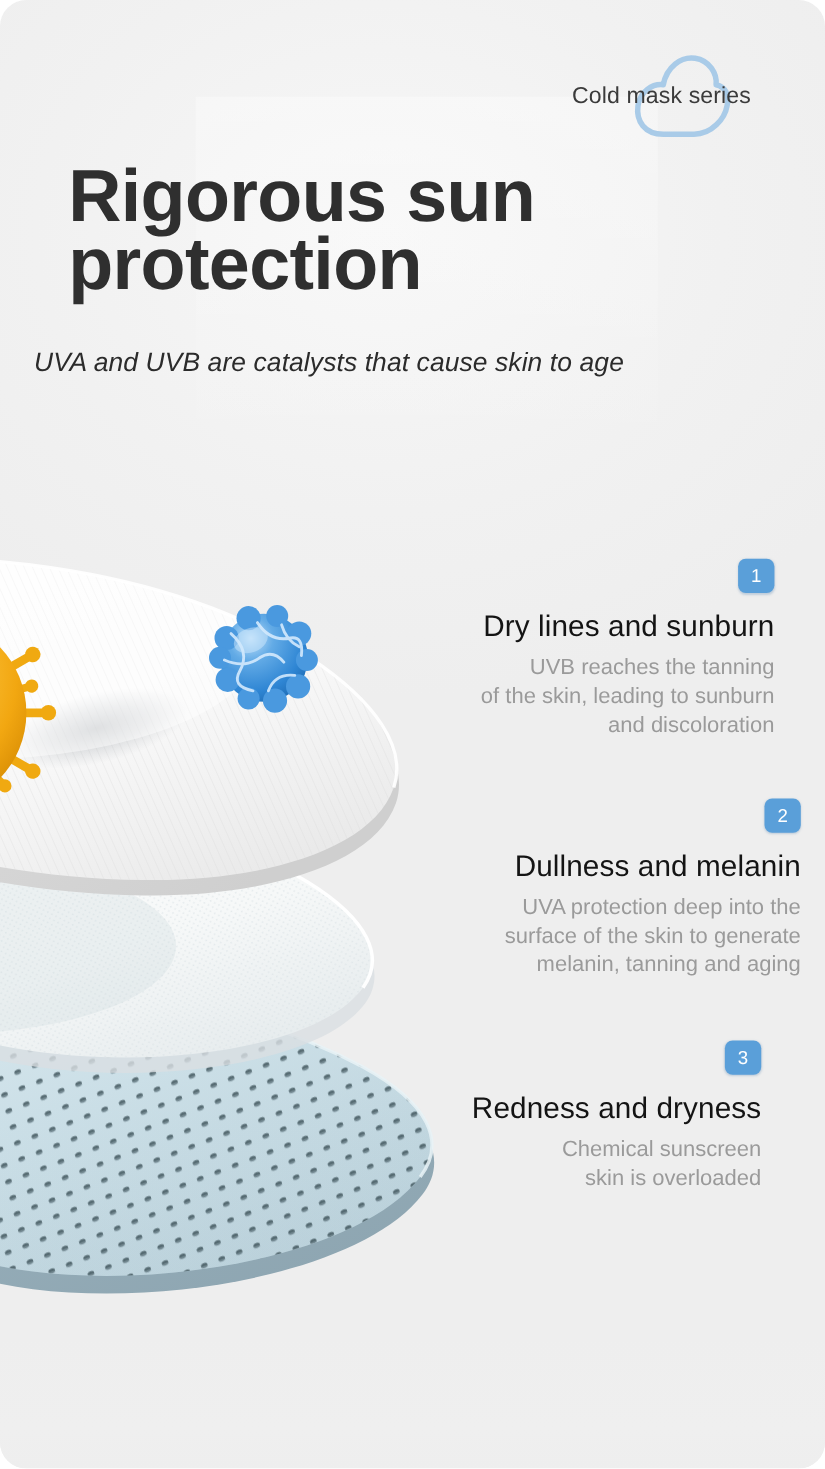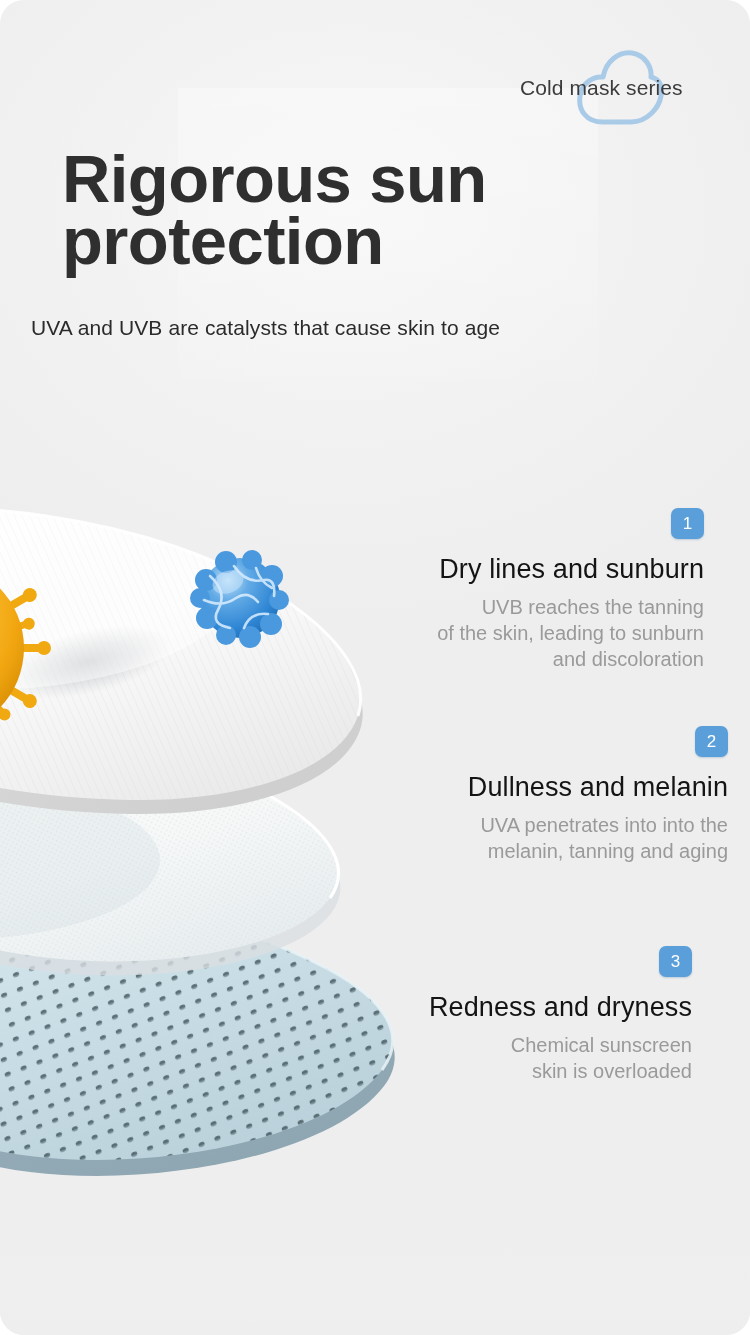--- a/index.html
+++ b/index.html
@@ -72,24 +72,25 @@
     color: #2f2f2f;
     letter-spacing: -0.6px;
     margin-left: 32px;
   }
   .headline .line { display: block; }
 
   .subhead {
     position: absolute;
     left: 31px;
     top: 316px;
-    font-size: 21px;
+    font-size: 24px;
     color: #2b2b2b;
     letter-spacing: 0.1px;
     white-space: nowrap;
+    font-style: italic;
   }
 
   
   .product-scene {
     position: absolute;
     left: -170px;
     top: 430px;
     width: 700px;
     height: 870px;
   }
@@ -422,21 +423,22 @@
       <span class="dline">UVB reaches the tanning</span>
       <span class="dline">of the skin, leading to sunburn</span>
       <span class="dline">and discoloration</span>
     </div>
   </div>
 
   <div class="feature" id="feature-2">
     <div class="badge">2</div>
     <div class="feature-title">Dullness and melanin</div>
     <div class="feature-desc">
-      <span class="dline">UVA penetrates into into the</span>
+      <span class="dline">UVA protection deep into the</span>
+      <span class="dline">surface of the skin to generate</span>
       <span class="dline">melanin, tanning and aging</span>
     </div>
   </div>
 
   <div class="feature" id="feature-3">
     <div class="badge">3</div>
     <div class="feature-title">Redness and dryness</div>
     <div class="feature-desc">
       <span class="dline">Chemical sunscreen</span>
       <span class="dline">skin is overloaded</span>

